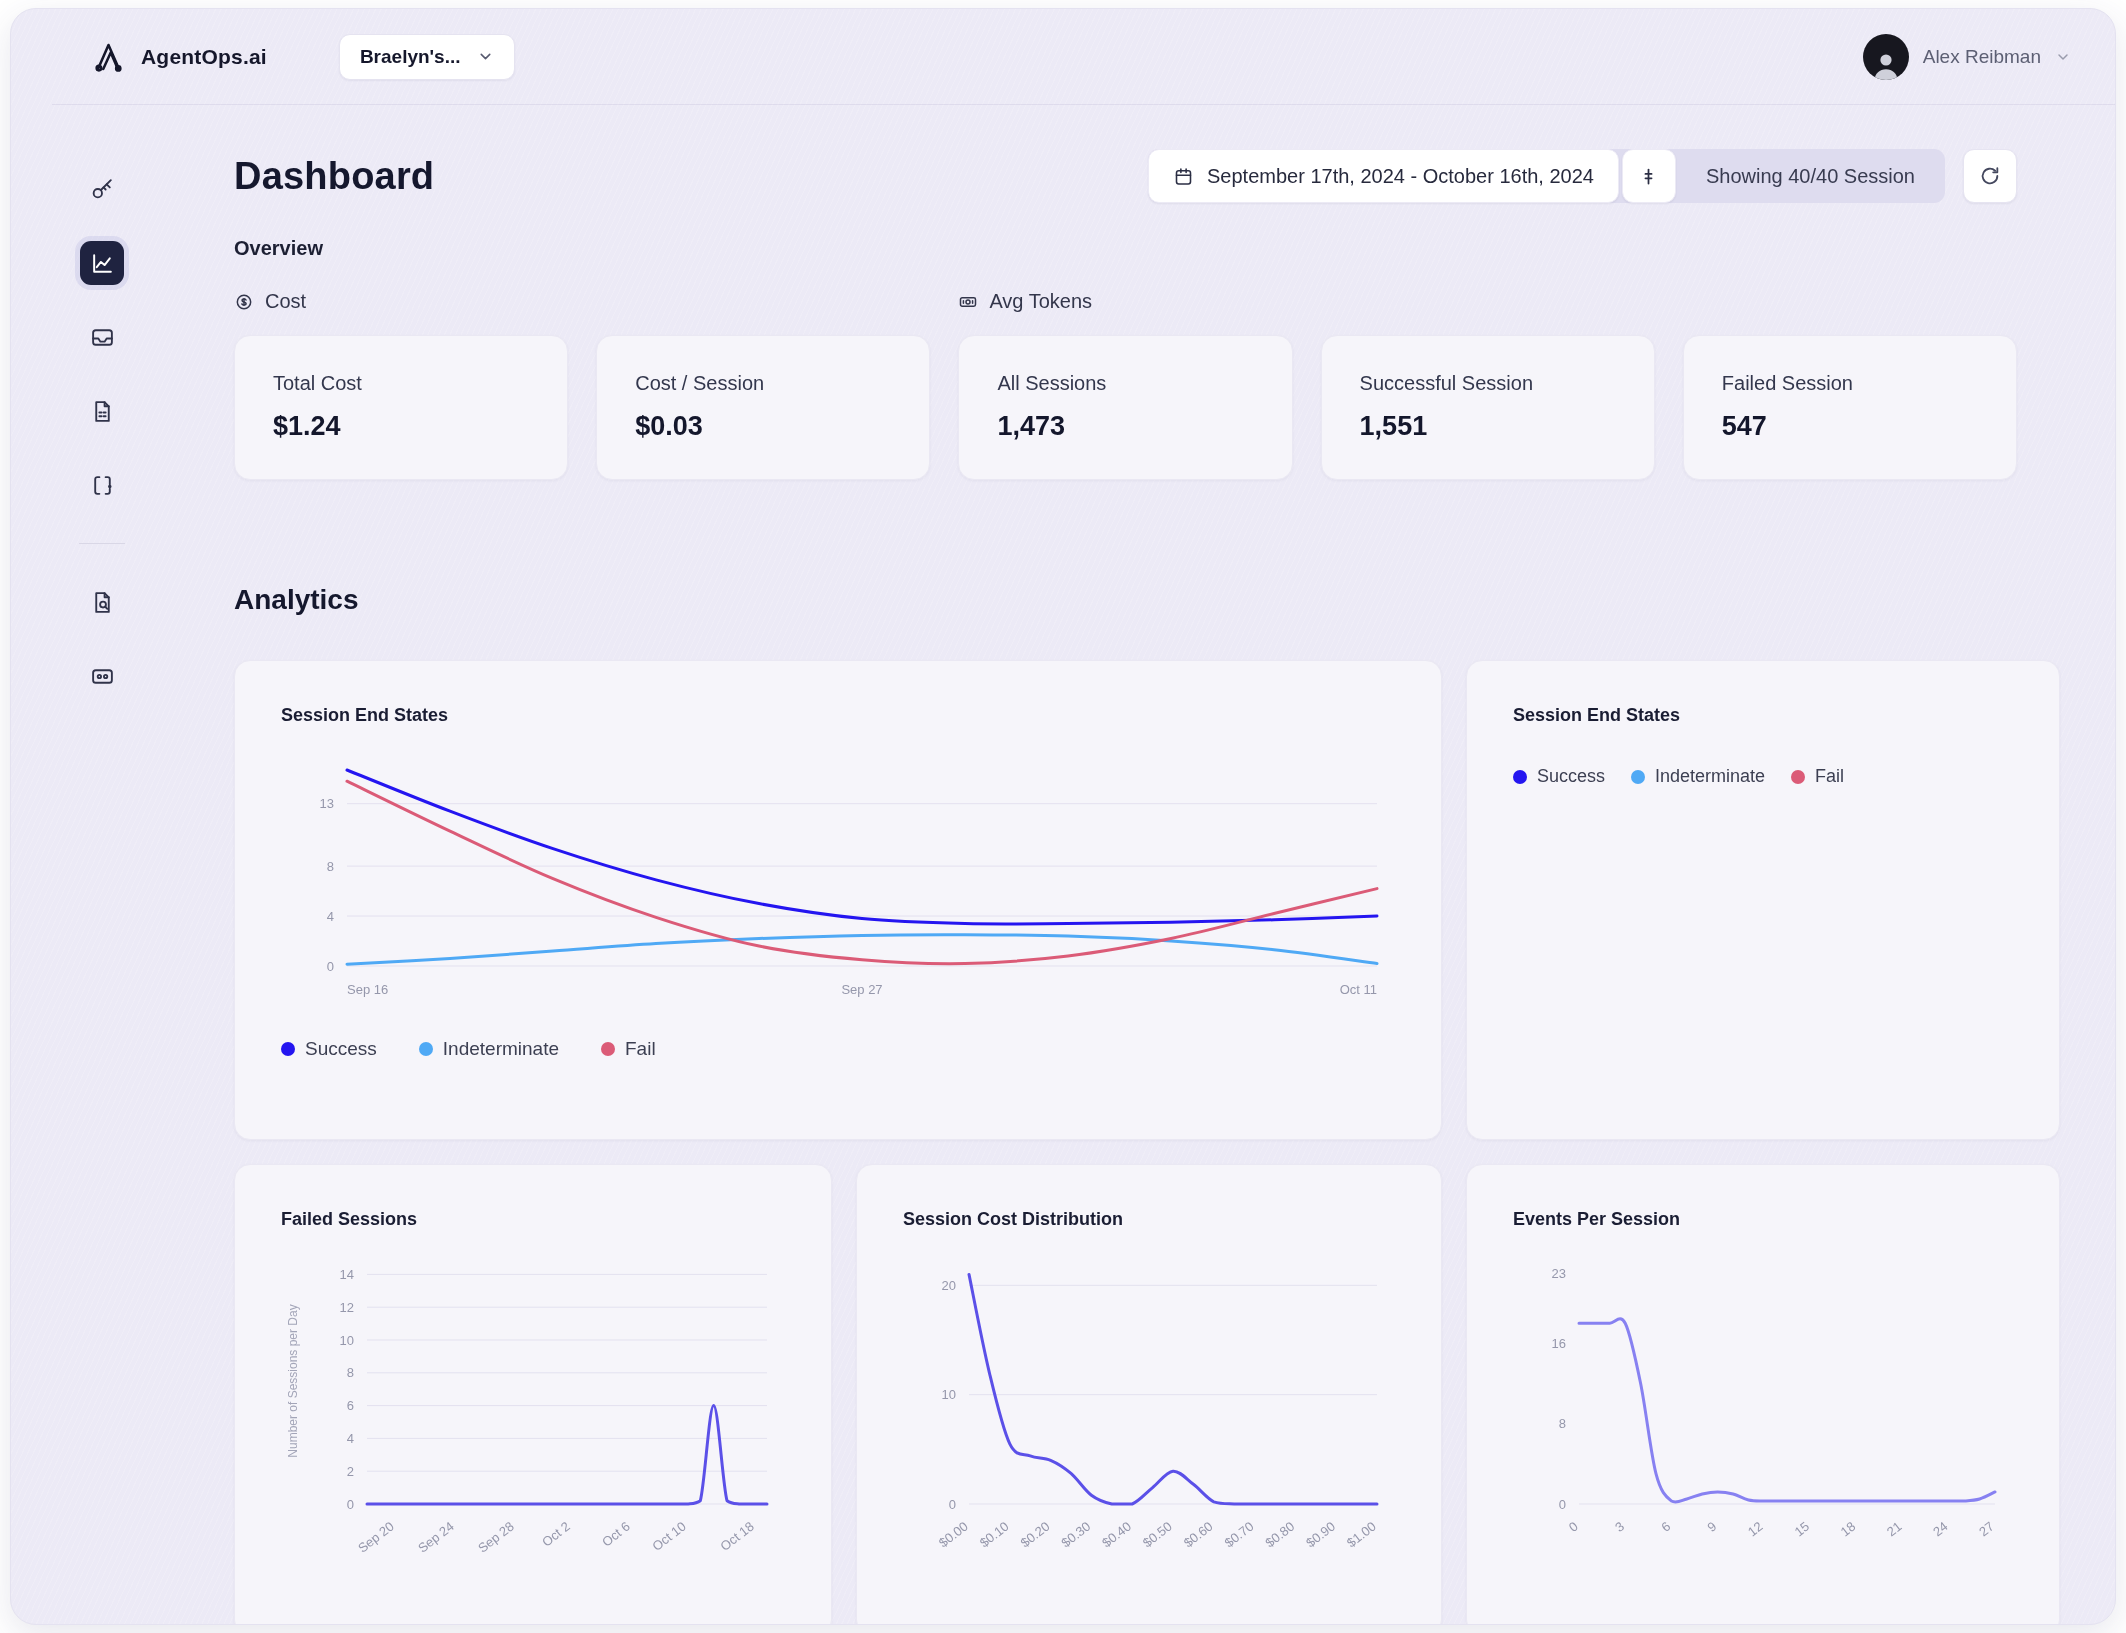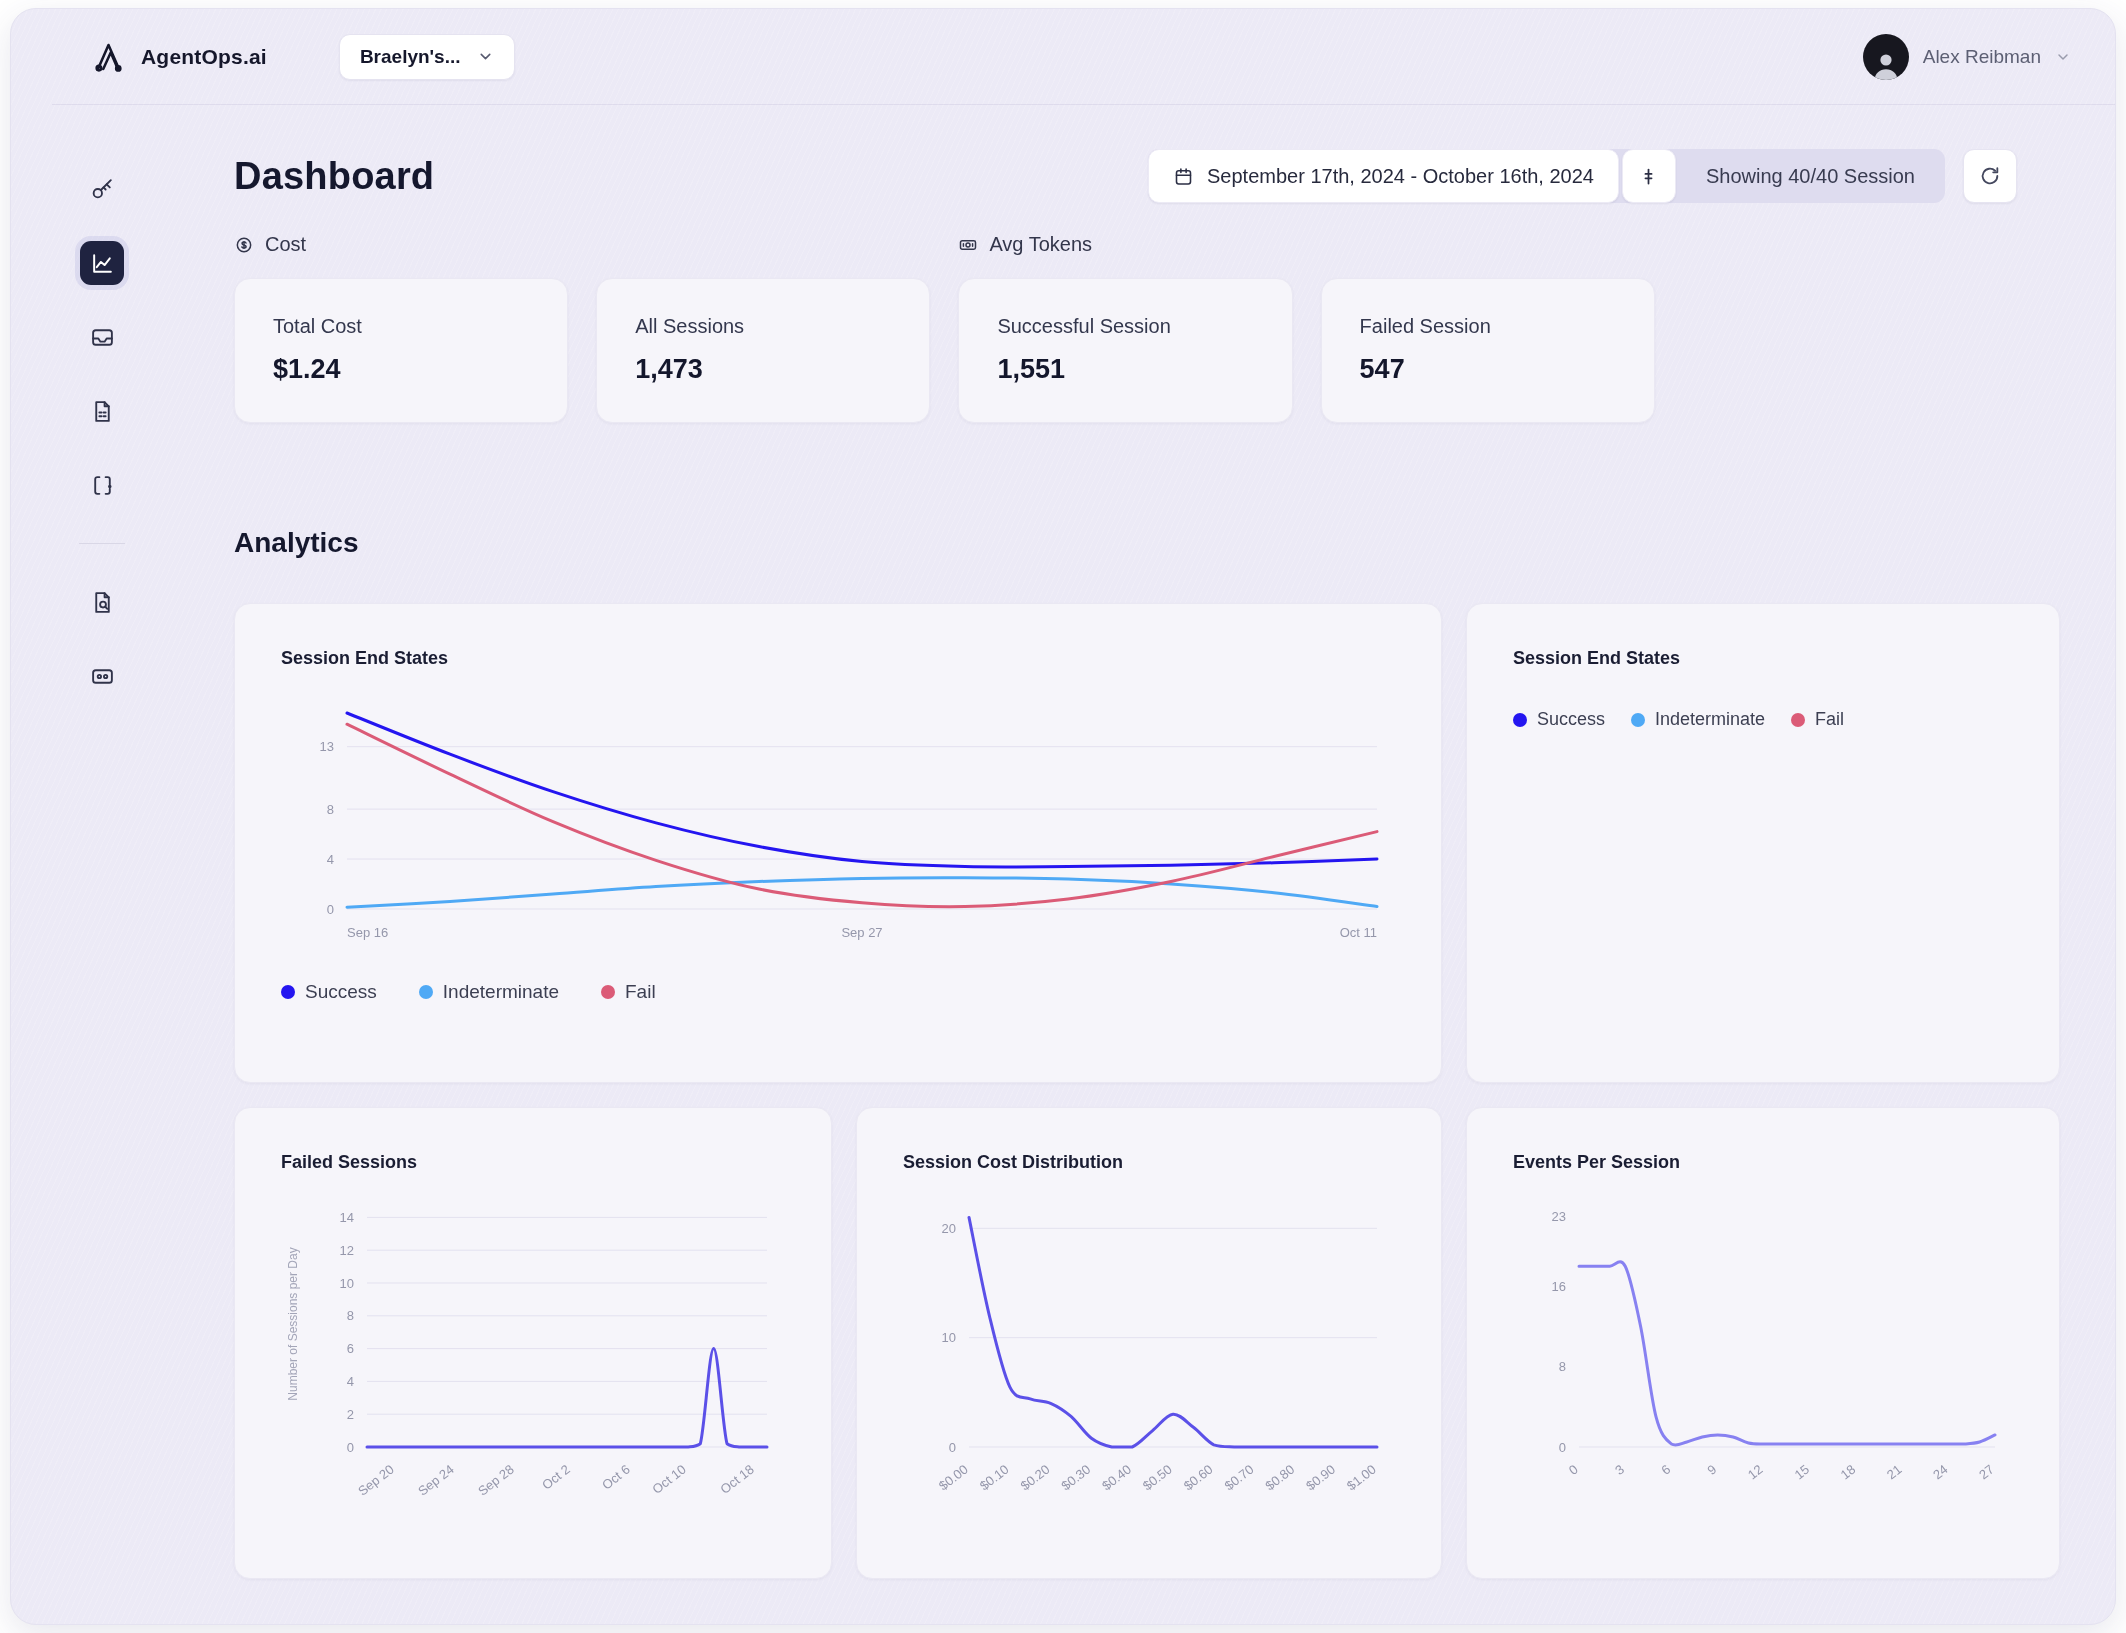--- a/index.html
+++ b/index.html
@@ -204,20 +204,21 @@
           </div>
           <div class="refresh-btn">
             <svg width="22" height="22" viewBox="0 0 24 24" fill="none" stroke="#44485e" stroke-width="2" stroke-linecap="round" stroke-linejoin="round">
               <path d="M20 12a8 8 0 1 1-2.4-5.7"></path>
                 <path d="M20 3.5V8h-4.5"></path>
             </svg>
           </div>
         </div>
       </div>
 
+      <div class="overview-label">Overview</div>
 
       <div class="group-row">
         <div class="group-tab" style="grid-column:1;">
           <svg width="20" height="20" viewBox="0 0 24 24" fill="none" stroke="#33364b" stroke-width="1.8" stroke-linecap="round">
             <circle cx="12" cy="12" r="8"></circle>
               <path d="M12 8.2v7.6"></path>
               <path d="M14.4 9.6c-.5-.9-1.4-1.3-2.4-1.3-1.3 0-2.3.7-2.3 1.8 0 2.6 4.8 1.2 4.8 3.8 0 1.1-1 1.8-2.5 1.8-1.1 0-2-.5-2.5-1.3"></path>
           </svg>
           <span>Cost</span>
         </div>
@@ -228,20 +229,24 @@
               <path d="M6.5 10.5v3M17.5 10.5v3"></path>
           </svg>
           <span>Avg Tokens</span>
         </div>
       </div>
 
       <div class="stat-row">
         <div class="stat-card">
           <div class="stat-label">Total Cost</div>
           <div class="stat-value">$1.24</div>
+        </div>
+        <div class="stat-card">
+          <div class="stat-label">Cost / Session</div>
+          <div class="stat-value">$0.03</div>
         </div>
         <div class="stat-card">
           <div class="stat-label">All Sessions</div>
           <div class="stat-value">1,473</div>
         </div>
         <div class="stat-card">
           <div class="stat-label">Successful Session</div>
           <div class="stat-value">1,551</div>
         </div>
         <div class="stat-card">

